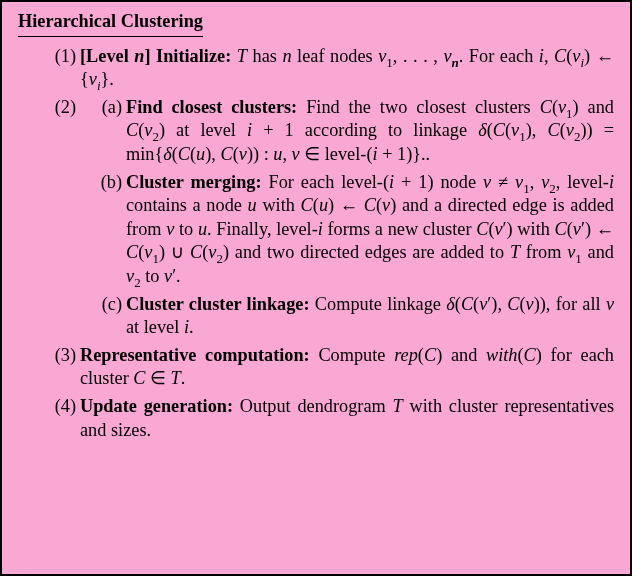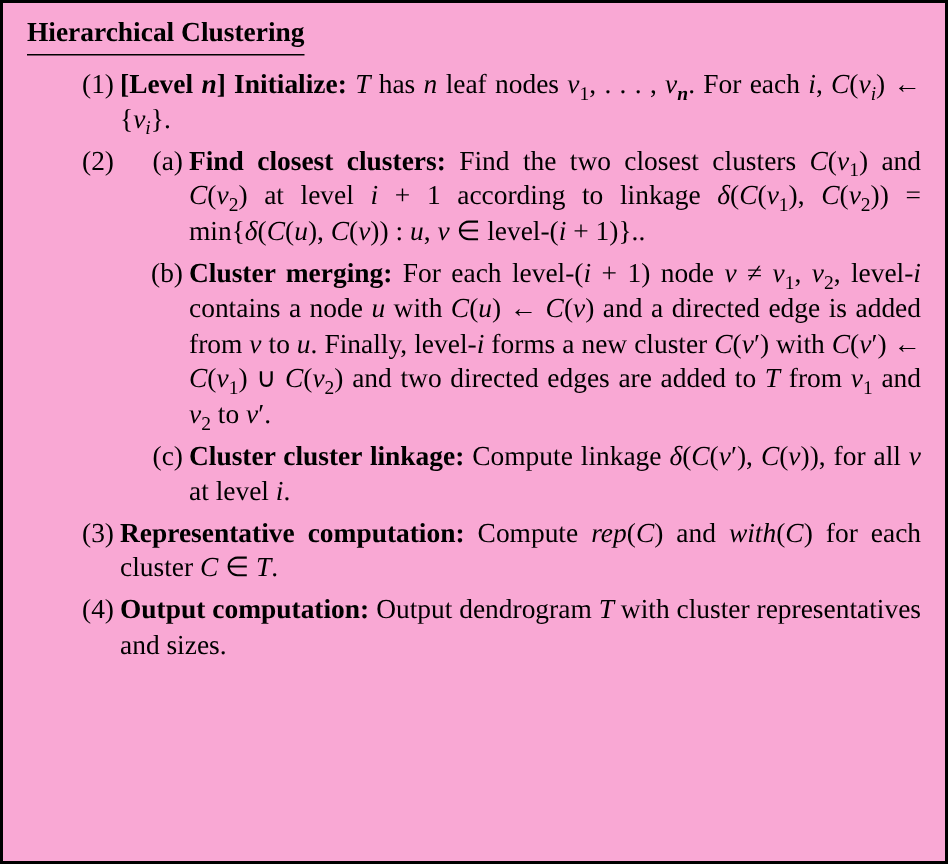--- a/index.html
+++ b/index.html
@@ -94,16 +94,16 @@
           <span><span class="b">Cluster cluster linkage:</span> </span><span> Compute linkage <span class="i">δ</span>(<span class="i">C</span>(<span class="i">v</span>′), <span class="i">C</span>(<span class="i">v</span>)), for all <span class="i">v</span> at level <span class="i">i</span>.</span>
         </li>
       </ol>
     </li>
     <li>
       <span class="num">(3)</span>
       <span><span class="b">Representative computation:</span> </span><span> Compute <span class="i">rep</span>(<span class="i">C</span>) and <span class="i">with</span>(<span class="i">C</span>) for each cluster <span class="i">C</span> ∈ <span class="i">T</span>.</span>
     </li>
     <li>
       <span class="num">(4)</span>
-      <span><span class="b">Output computation:</span> </span><span>Output dendrogram <span class="i">T</span> with cluster representatives and sizes.</span>
+      <span><span class="b">Update generation:</span> </span><span>Output dendrogram <span class="i">T</span> with cluster representatives and sizes.</span>
     </li>
   </ol>
 </div>
 
 </body></html>

